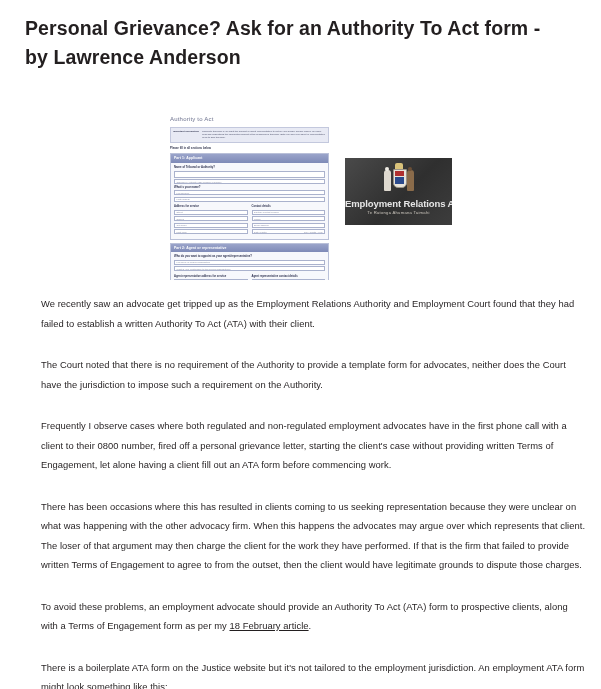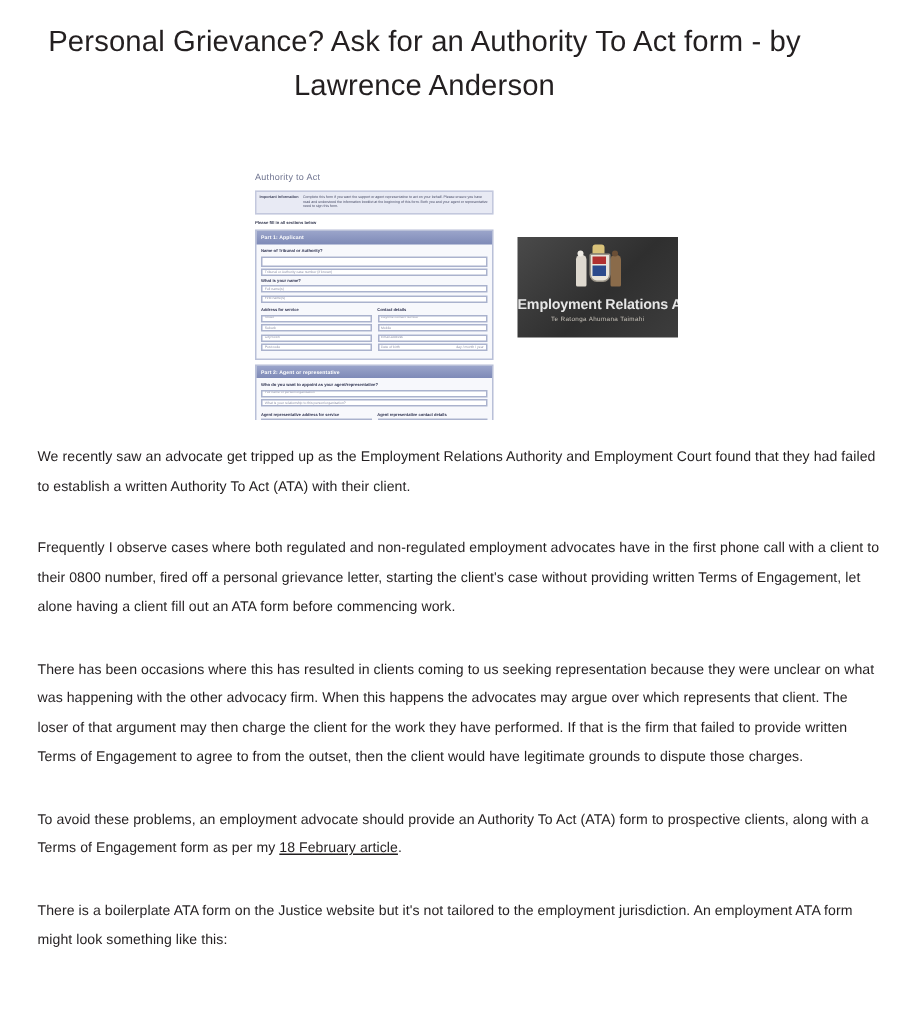--- a/index.html
+++ b/index.html
@@ -19,24 +19,23 @@
     width: 601px;
     height: 689px;
     position: relative;
     background: #ffffff;
   }
   .article-title {
     margin: 0;
     padding: 14px 60px 0 25px;
     font-size: 19.5px;
     line-height: 29px;
-    font-weight: 400;
+    font-weight: 700;
     color: #231f20;
     letter-spacing: 0.1px;
-    text-align: center;
   }
 
   
   .media-row {
     position: absolute;
     left: 0;
     top: 106px;
     width: 601px;
     height: 180px;
   }
@@ -236,21 +235,21 @@
   
   .body-copy {
     position: absolute;
     left: 0;
     top: 294px;
     width: 601px;
     padding: 0 14px 0 25px;
     box-sizing: border-box;
   }
   .body-copy p {
-    margin: 0 0 22px 0;
+    margin: 0 0 22px 16px;
     font-size: 9.4px;
     line-height: 19.5px;
     color: #231f20;
     letter-spacing: 0.05px;
   }
   .body-copy p:last-child { margin-bottom: 0; }
   .inline-link {
     color: #231f20;
     text-decoration: underline;
   }
@@ -344,19 +343,20 @@
         <div class="shield"></div>
       </div>
       <div class="era-name">Employment Relations Authority</div>
       <div class="era-sub">Te Ratonga Ahumana Taimahi</div>
     </div>
 
   </div>
 
   <div class="body-copy">
     <p>We recently saw an advocate get tripped up as the Employment Relations Authority and Employment Court found that they had failed to establish a written Authority To Act (ATA) with their client.</p>
+    <p>The Court noted that there is no requirement of the Authority to provide a template form for advocates, neither does the Court have the jurisdiction to impose such a requirement on the Authority.</p>
     <p>Frequently I observe cases where both regulated and non-regulated employment advocates have in the first phone call with a client to their 0800 number, fired off a personal grievance letter, starting the client's case without providing written Terms of Engagement, let alone having a client fill out an ATA form before commencing work.</p>
     <p>There has been occasions where this has resulted in clients coming to us seeking representation because they were unclear on what was happening with the other advocacy firm.  When this happens the advocates may argue over which represents that client.  The loser of that argument may then charge the client for the work they have performed.  If that is the firm that failed to provide written Terms of Engagement to agree to from the outset, then the client would have legitimate grounds to dispute those charges.</p>
     <p><span>To avoid these problems, an employment advocate should provide an Authority To Act (ATA) form to prospective clients, along with a Terms of Engagement form as per my </span><a class="inline-link" href="#">18 February article</a><span>.</span></p>
     <p>There is a boilerplate ATA form on the Justice website but it's not tailored to the employment jurisdiction. An employment ATA form might look something like this:</p>
   </div>
 
 </div>
 
 </body></html>

